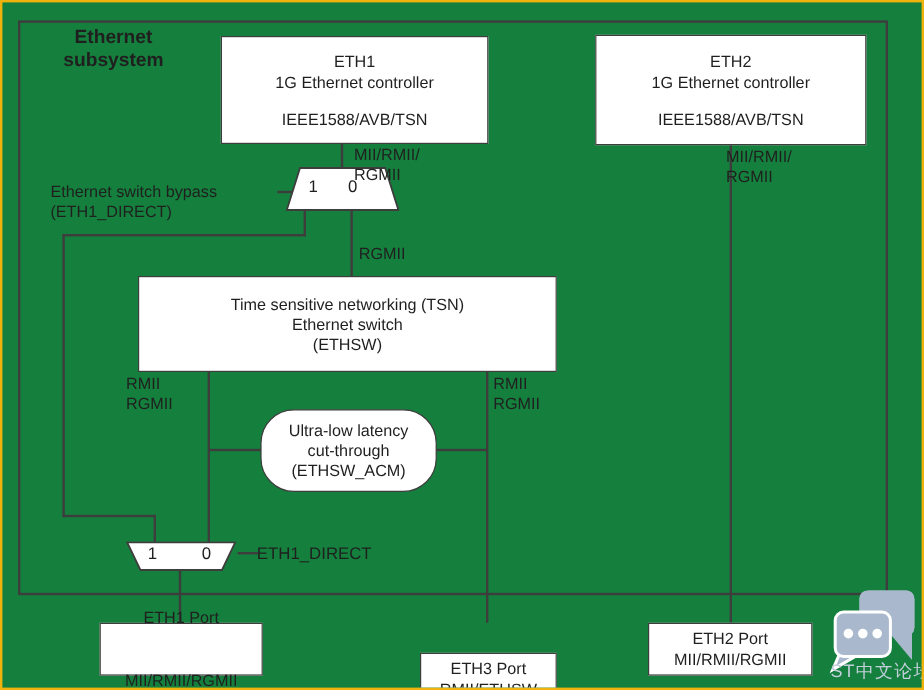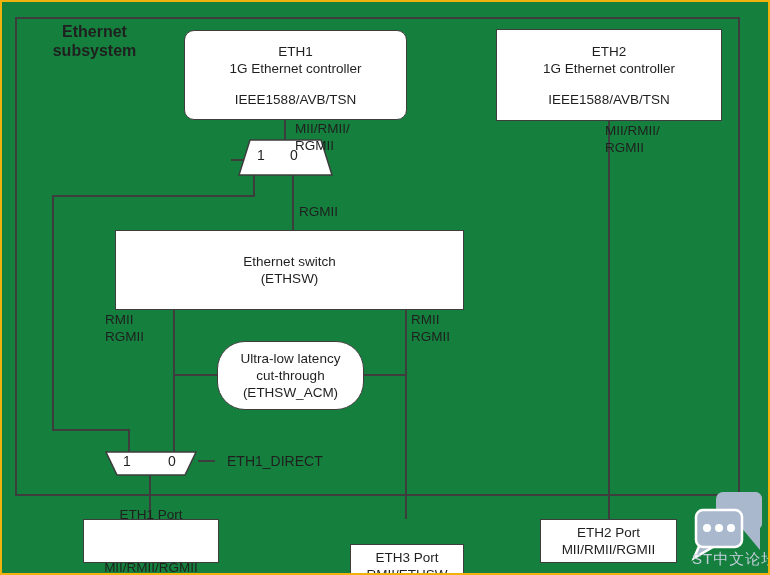--- a/index.html
+++ b/index.html
@@ -76,35 +76,36 @@
   <div class="wire" style="left:290px;top:172px;width:2px;height:57px;"></div>
   <div class="wire" style="left:171px;top:305px;width:2px;height:147px;"></div>
   <div class="wire" style="left:403px;top:305px;width:2px;height:212px;"></div>
   <div class="wire" style="left:172px;top:372px;width:44px;height:2px;"></div>
   <div class="wire" style="left:359px;top:372px;width:45px;height:2px;"></div>
   <div class="wire" style="left:147px;top:471px;width:2px;height:46px;"></div>
   <div class="wire" style="left:606px;top:116px;width:2px;height:401px;"></div>
   <div class="wire" style="left:229px;top:157px;width:15px;height:2px;"></div>
   <div class="wire" style="left:196px;top:458px;width:17px;height:2px;"></div>
 
-  <div class="box" style="left:182px;top:28px;width:221px;height:88px;border-radius:10px;">
+  <div class="box" style="left:182px;top:28px;width:221px;height:88px;">
     <div>ETH1</div>
     <div>1G Ethernet controller</div>
     <div class="gap"></div>
     <div>IEEE1588/AVB/TSN</div>
   </div>
 
   <div class="box" style="left:494px;top:27px;width:224px;height:90px;align-items:center;">
     <div>ETH2</div>
     <div>1G Ethernet controller</div>
     <div class="gap"></div>
     <div>IEEE1588/AVB/TSN</div>
   </div>
 
   <div class="box" style="left:113px;top:228px;width:347px;height:78px;">
+    <div>Time sensitive networking (TSN)</div>
     <div>Ethernet switch</div>
     <div>(ETHSW)</div>
   </div>
 
   <div class="box" style="left:215px;top:339px;width:145px;height:67px;border-radius:28px;">
     <div>Ultra-low latency</div>
     <div>cut-through</div>
     <div>(ETHSW_ACM)</div>
   </div>
 
@@ -136,26 +137,28 @@
       <polygon points="1,1 91,1 80,24 12,24" fill="#ffffff" stroke="#3d3d3d" stroke-width="1.5"></polygon>
     </svg>
   </div>
   <div class="mux-num" style="left:117px;top:451px;">1</div>
   <div class="mux-num" style="left:162px;top:451px;">0</div>
 
   <div class="label" style="left:293px;top:118px;width:100px;white-space:pre-line;">MII/RMII/
 RGMII</div>
   <div class="label" style="left:603px;top:120px;width:90px;white-space:pre-line;">MII/RMII/
 RGMII</div>
+  <div class="label" style="left:40px;top:149px;width:190px;white-space:pre-line;">Ethernet switch bypass
+(ETH1_DIRECT)</div>
   <div class="label" style="left:297px;top:201px;">RGMII</div>
   <div class="label" style="left:103px;top:309px;width:66px;white-space:pre-line;">RMII
 RGMII</div>
   <div class="label" style="left:409px;top:309px;width:56px;white-space:pre-line;">RMII
 RGMII</div>
-  <div class="label" style="left:225px;top:451px;font-size:14px;">ETH1_DIRECT</div>
+  <div class="label" style="left:212px;top:451px;font-size:14px;">ETH1_DIRECT</div>
 
   <div style="position:absolute;left:688px;top:484px;z-index:5;">
     <svg width="82" height="78" viewBox="0 0 82 78">
 
       <path d="M33,6 h32 a7,7 0 0 1 7,7 v24 a7,7 0 0 1 -7,7 h-3 v0 l8,16 -2,-16 z" fill="#a9b8cc"></path>
       <rect x="26" y="6" width="46" height="38" rx="7" fill="#a9b8cc"></rect>
       <polygon points="50,40 70,64 70,40" fill="#a9b8cc"></polygon>
 
       <polygon points="10,58 4,72 28,58" fill="#a9b8cc" stroke="#ffffff" stroke-width="2.5"></polygon>
       <rect x="6" y="24" width="46" height="37" rx="7" fill="#a9b8cc" stroke="#ffffff" stroke-width="2.5"></rect>

